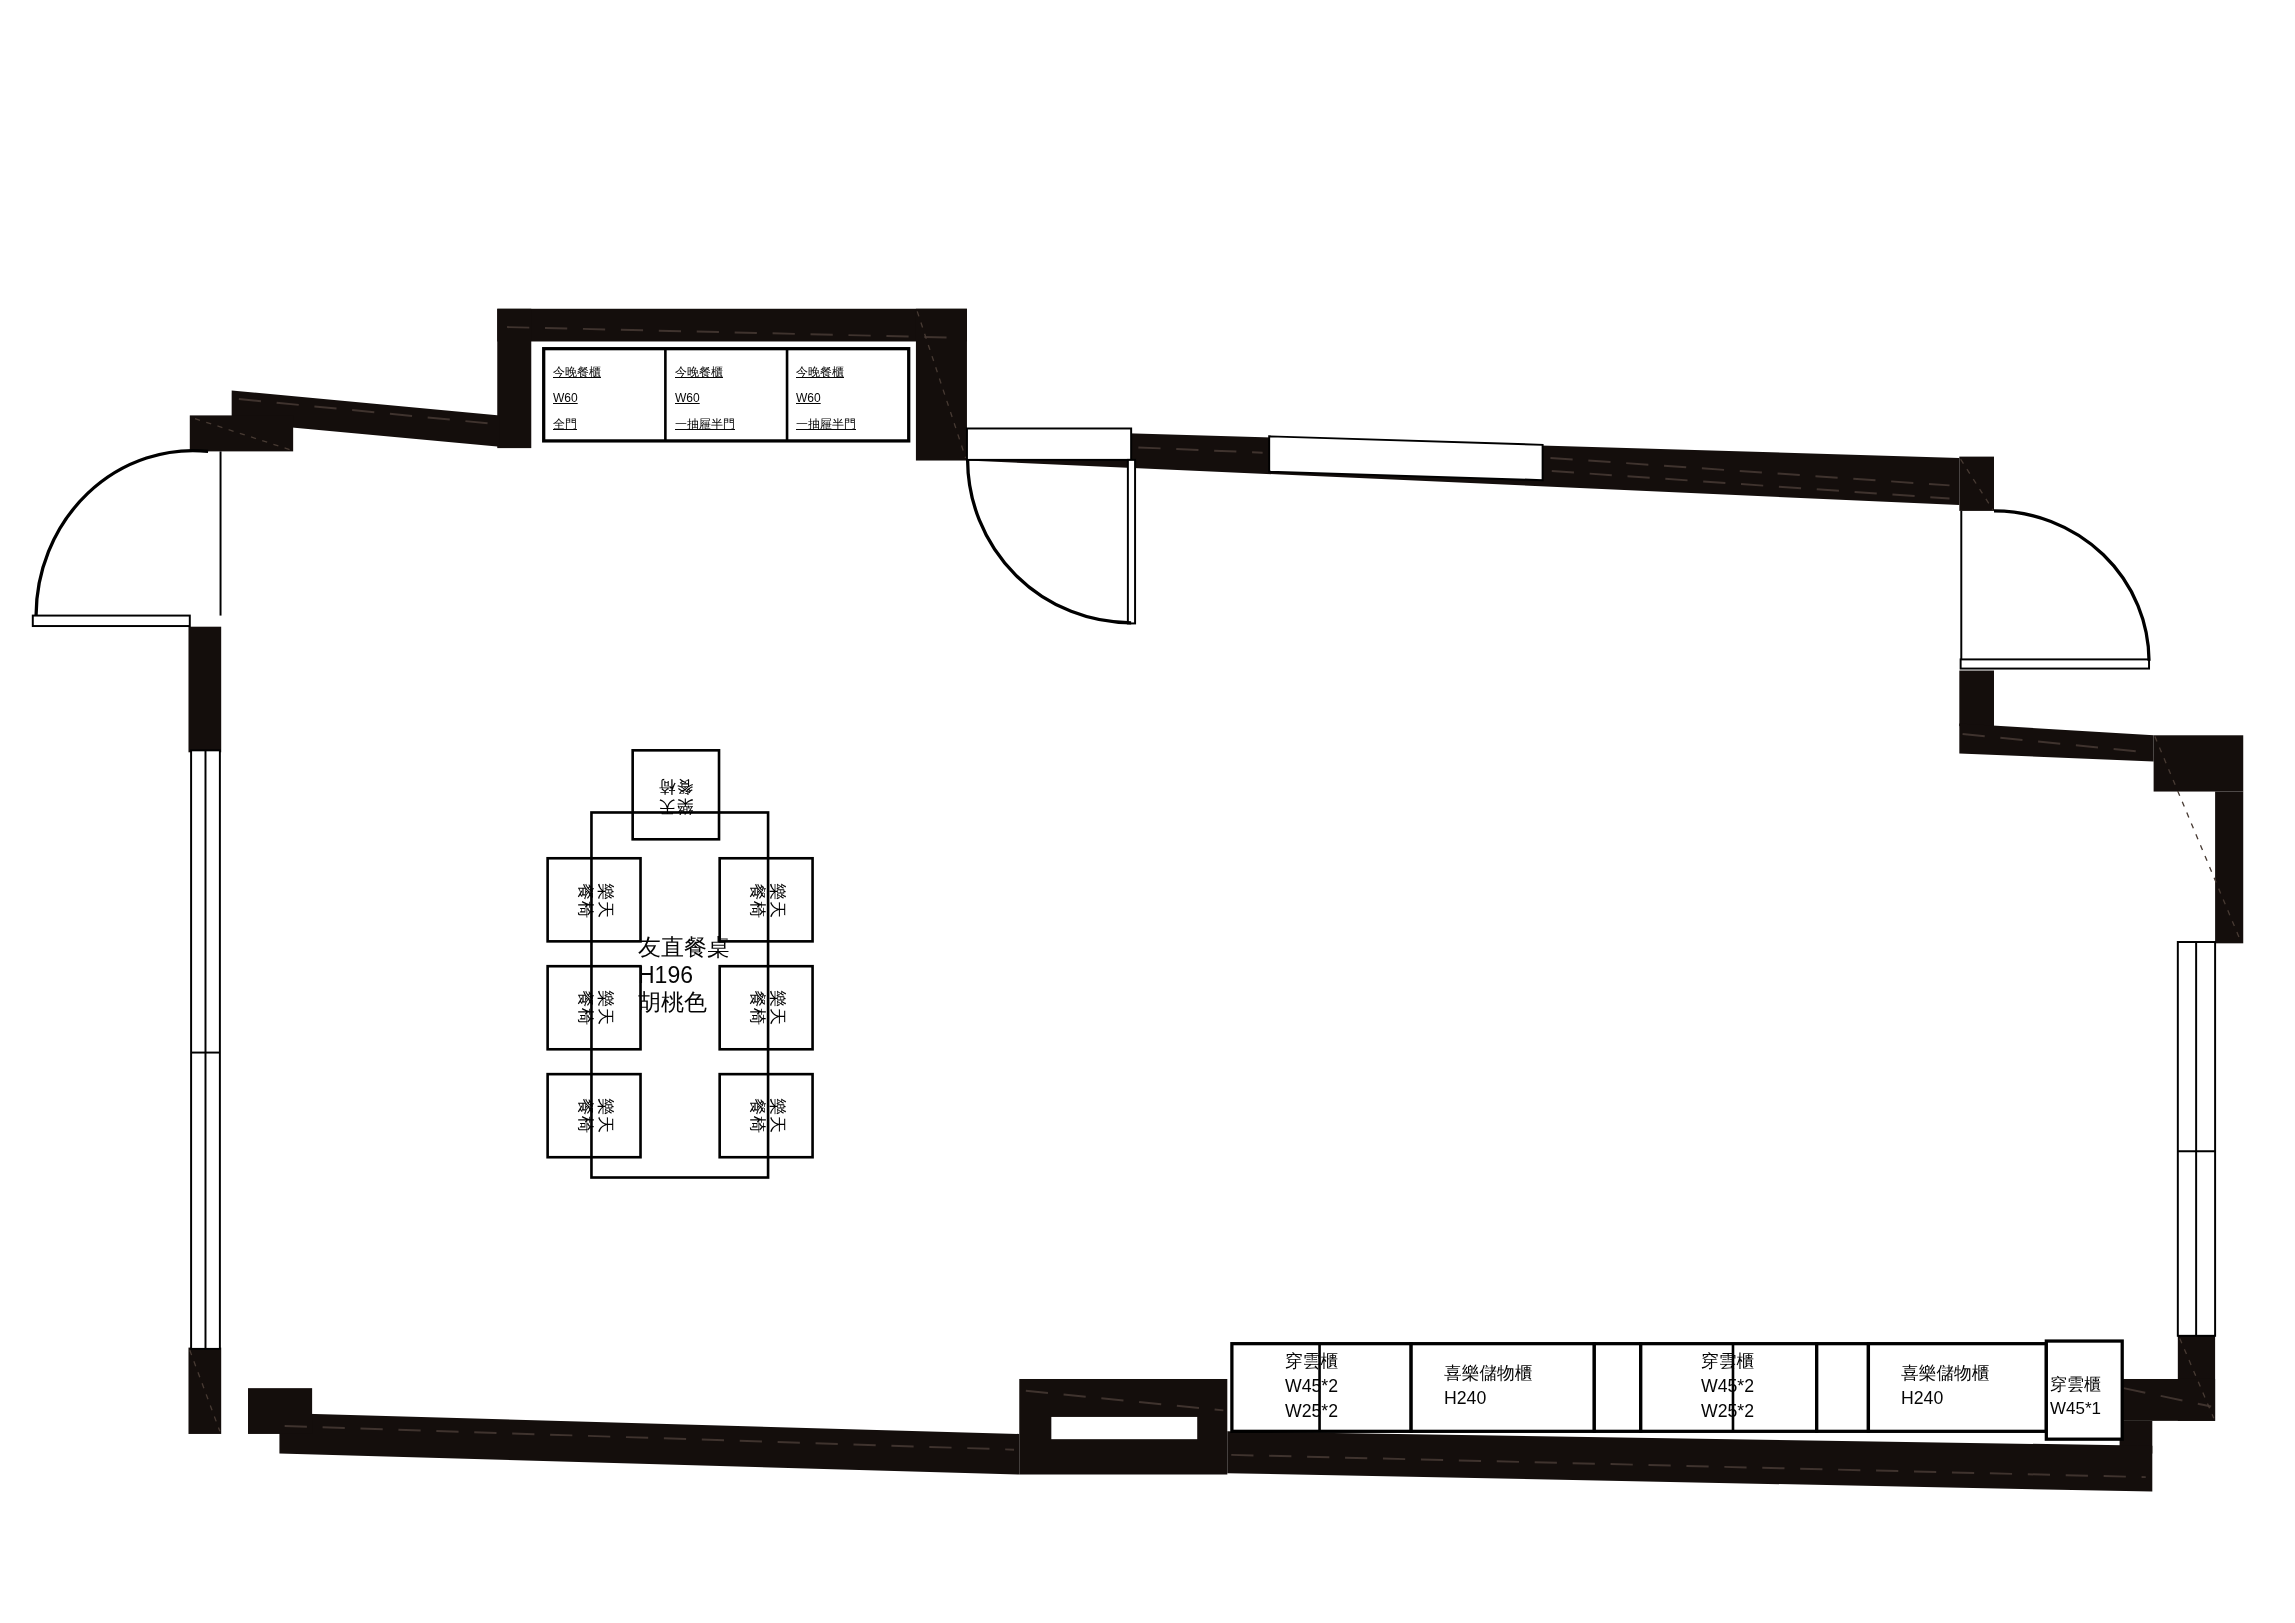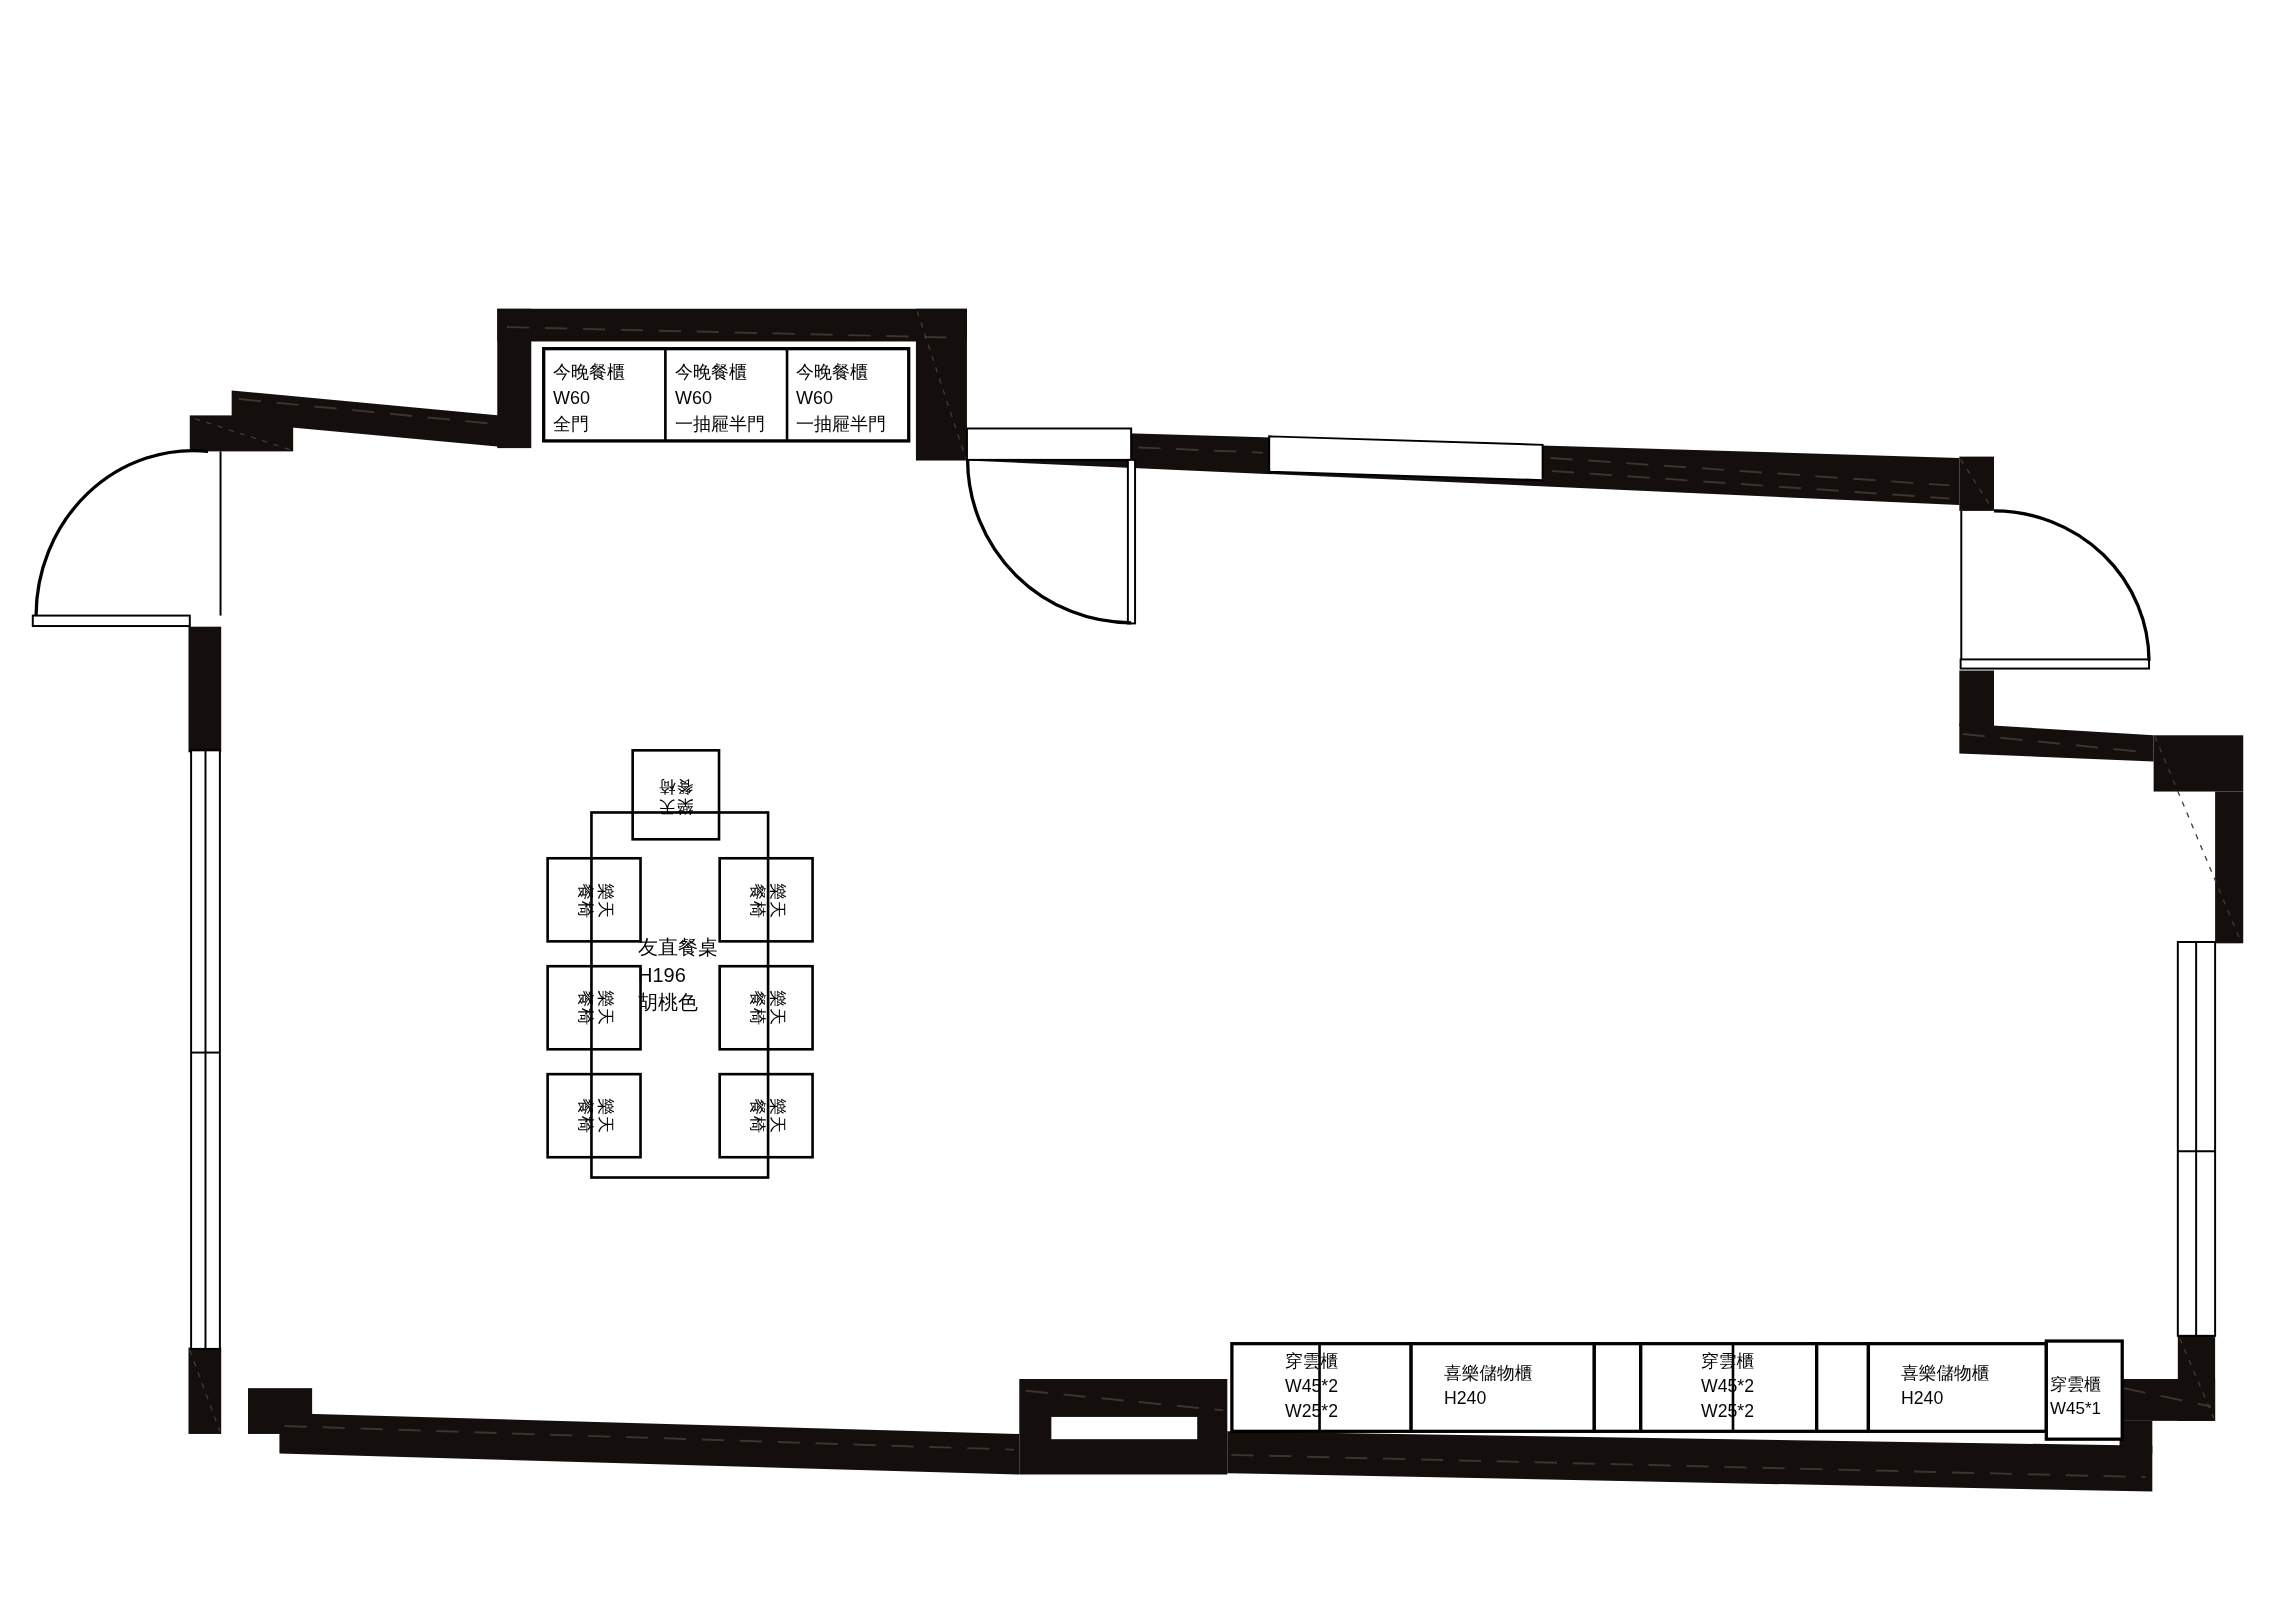--- a/index.html
+++ b/index.html
@@ -1,21 +1,21 @@
 <!DOCTYPE html>
 <html style="font-size:10.5px"><head>
 <meta charset="utf-8">
 <style>
   html,body{margin:0;padding:0;background:#ffffff;}
   #plan{position:relative;width:2295px;height:1623px;background:#ffffff;overflow:hidden;
         font-family:"Liberation Sans", sans-serif;color:#000;}
   #plan svg{position:absolute;left:0;top:0;}
   .txt{position:absolute;white-space:pre;line-height:25px;font-size:17.7px;color:#050505;}
-  .cab-top{line-height:26px;font-size:18px;}
-  .tbl-label{line-height:27.5px;font-size:20px;}
+  .cab-top{line-height:26px;font-size:12px;text-decoration:underline;}
+  .tbl-label{line-height:27.5px;font-size:23px;}
   .chair{position:absolute;display:flex;align-items:center;justify-content:center;}
   .chair .lbl{font-size:17px;line-height:20px;text-align:center;letter-spacing:0.7px;}
   .rot90{transform:rotate(90deg);}
   .rot180{transform:rotate(180deg);}
   .small{font-size:17px;line-height:24px;}
 </style>
 </head>
 <body>
 
 <div id="plan">

